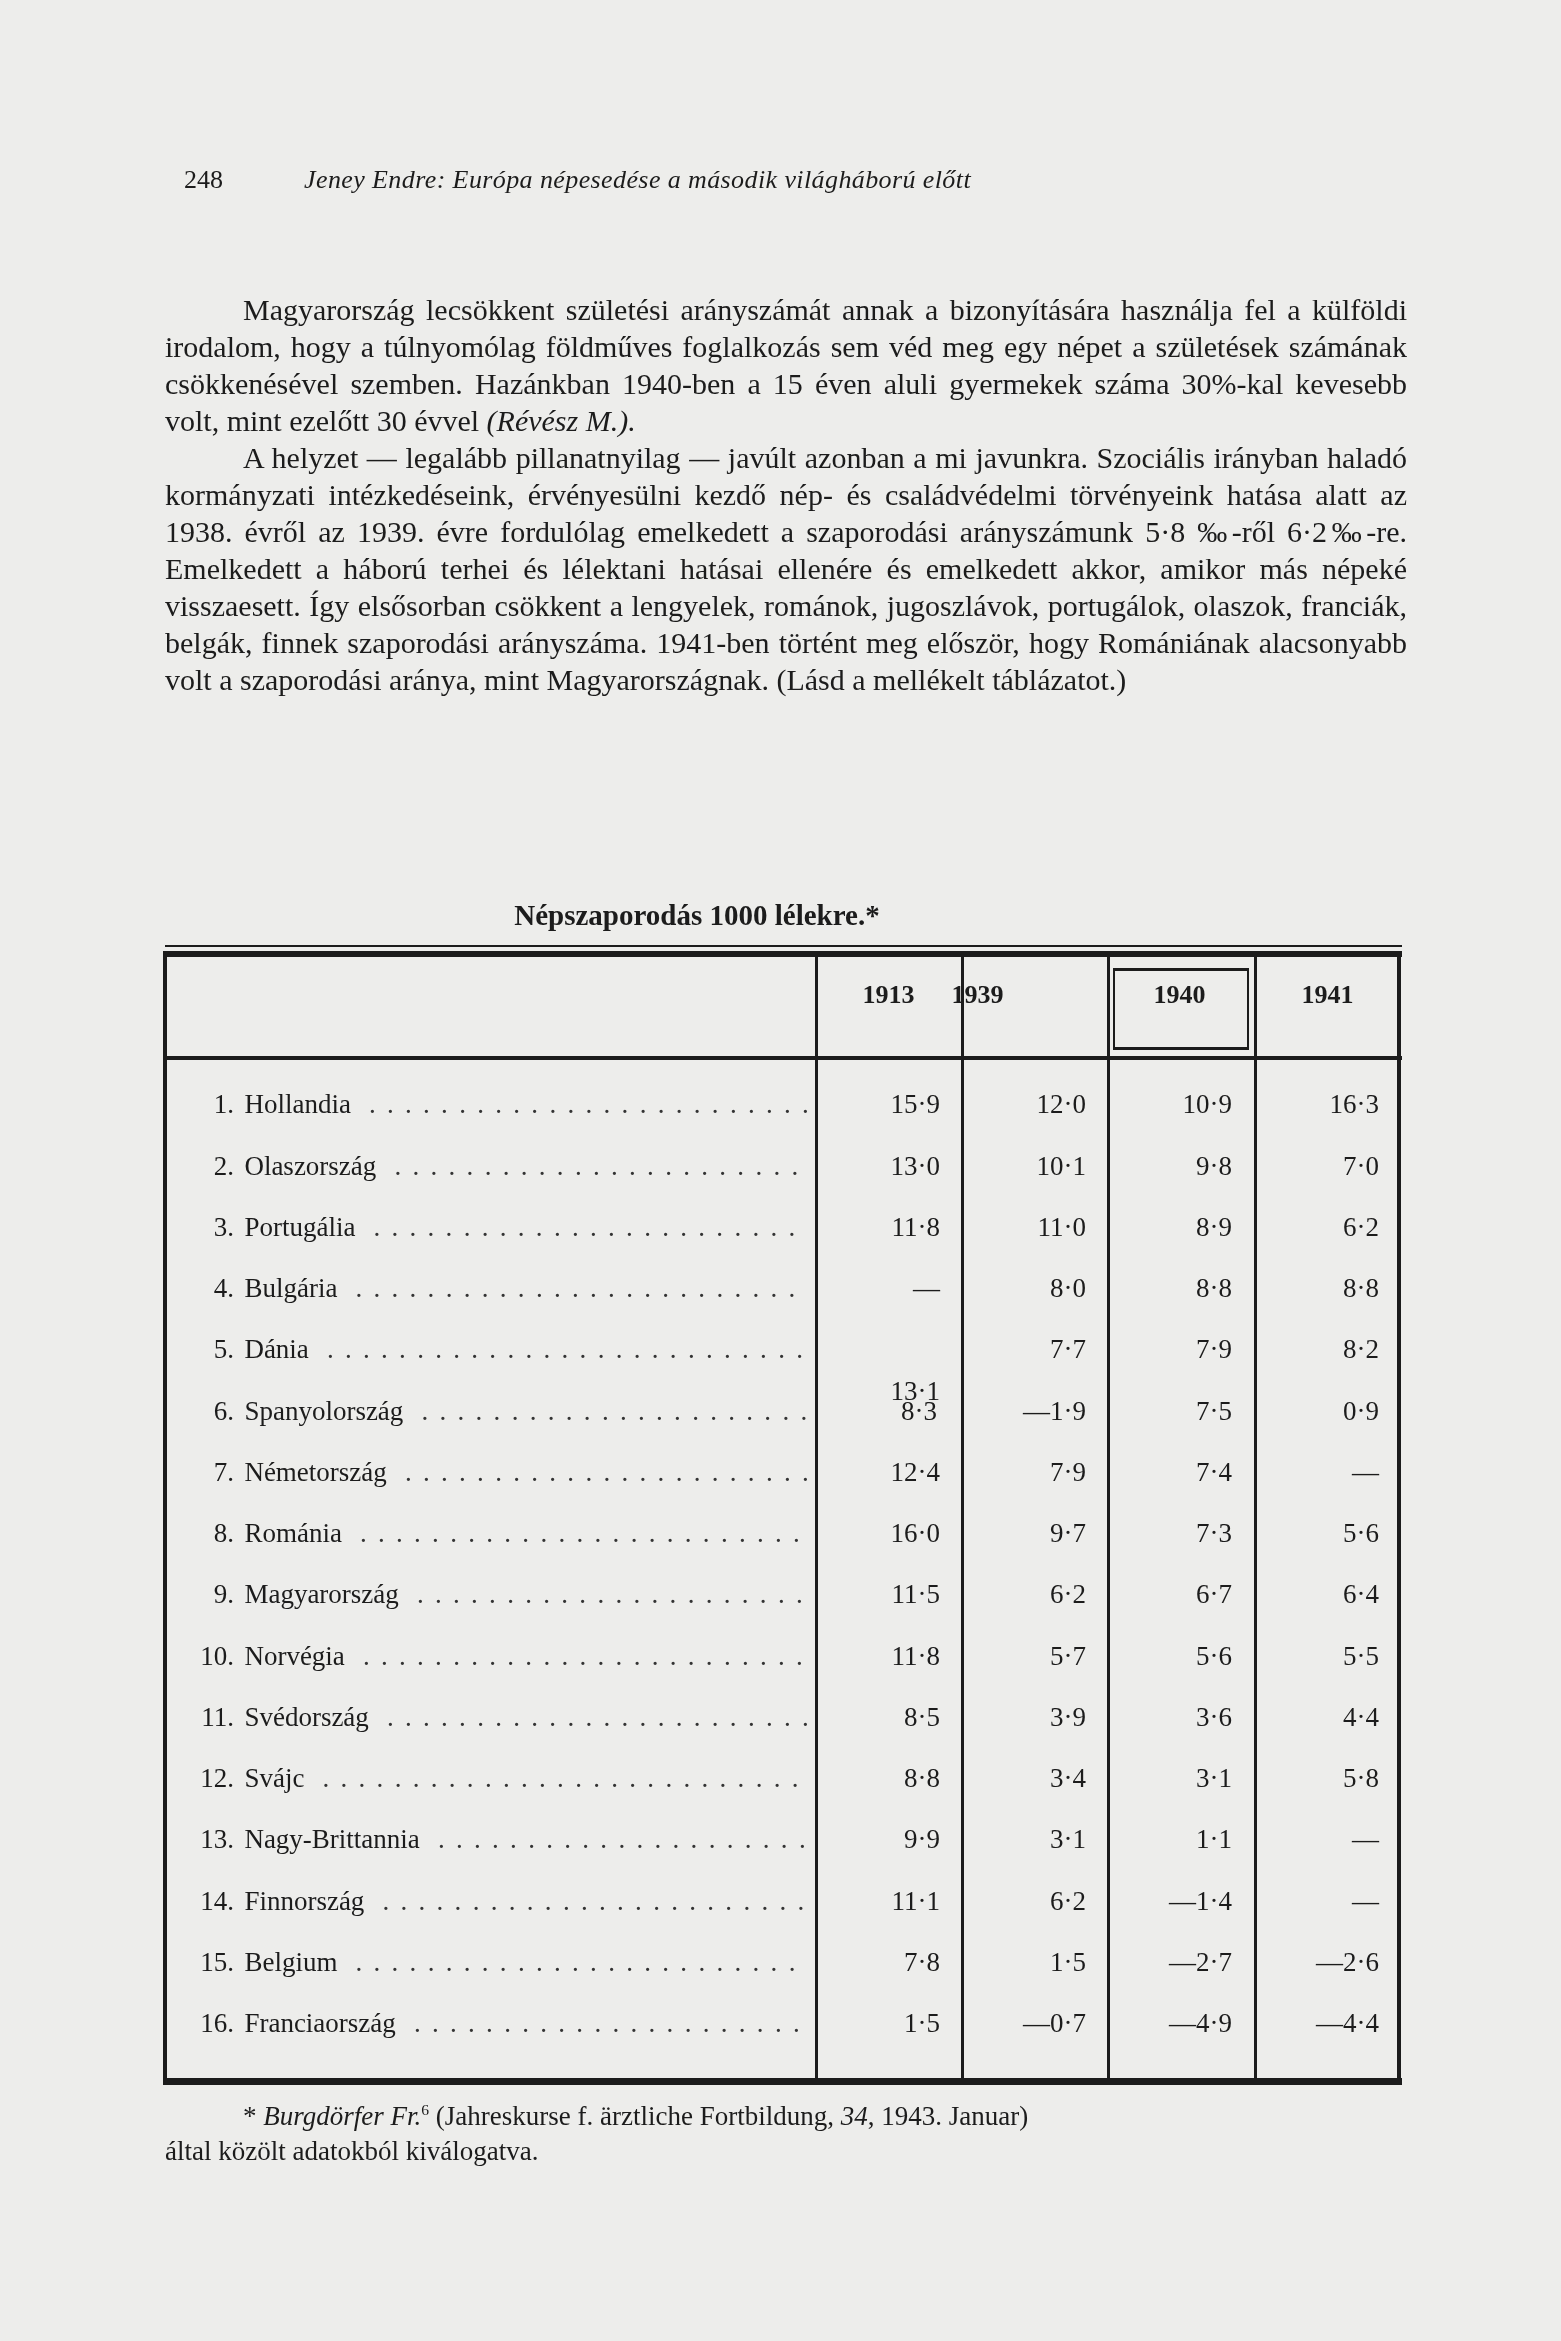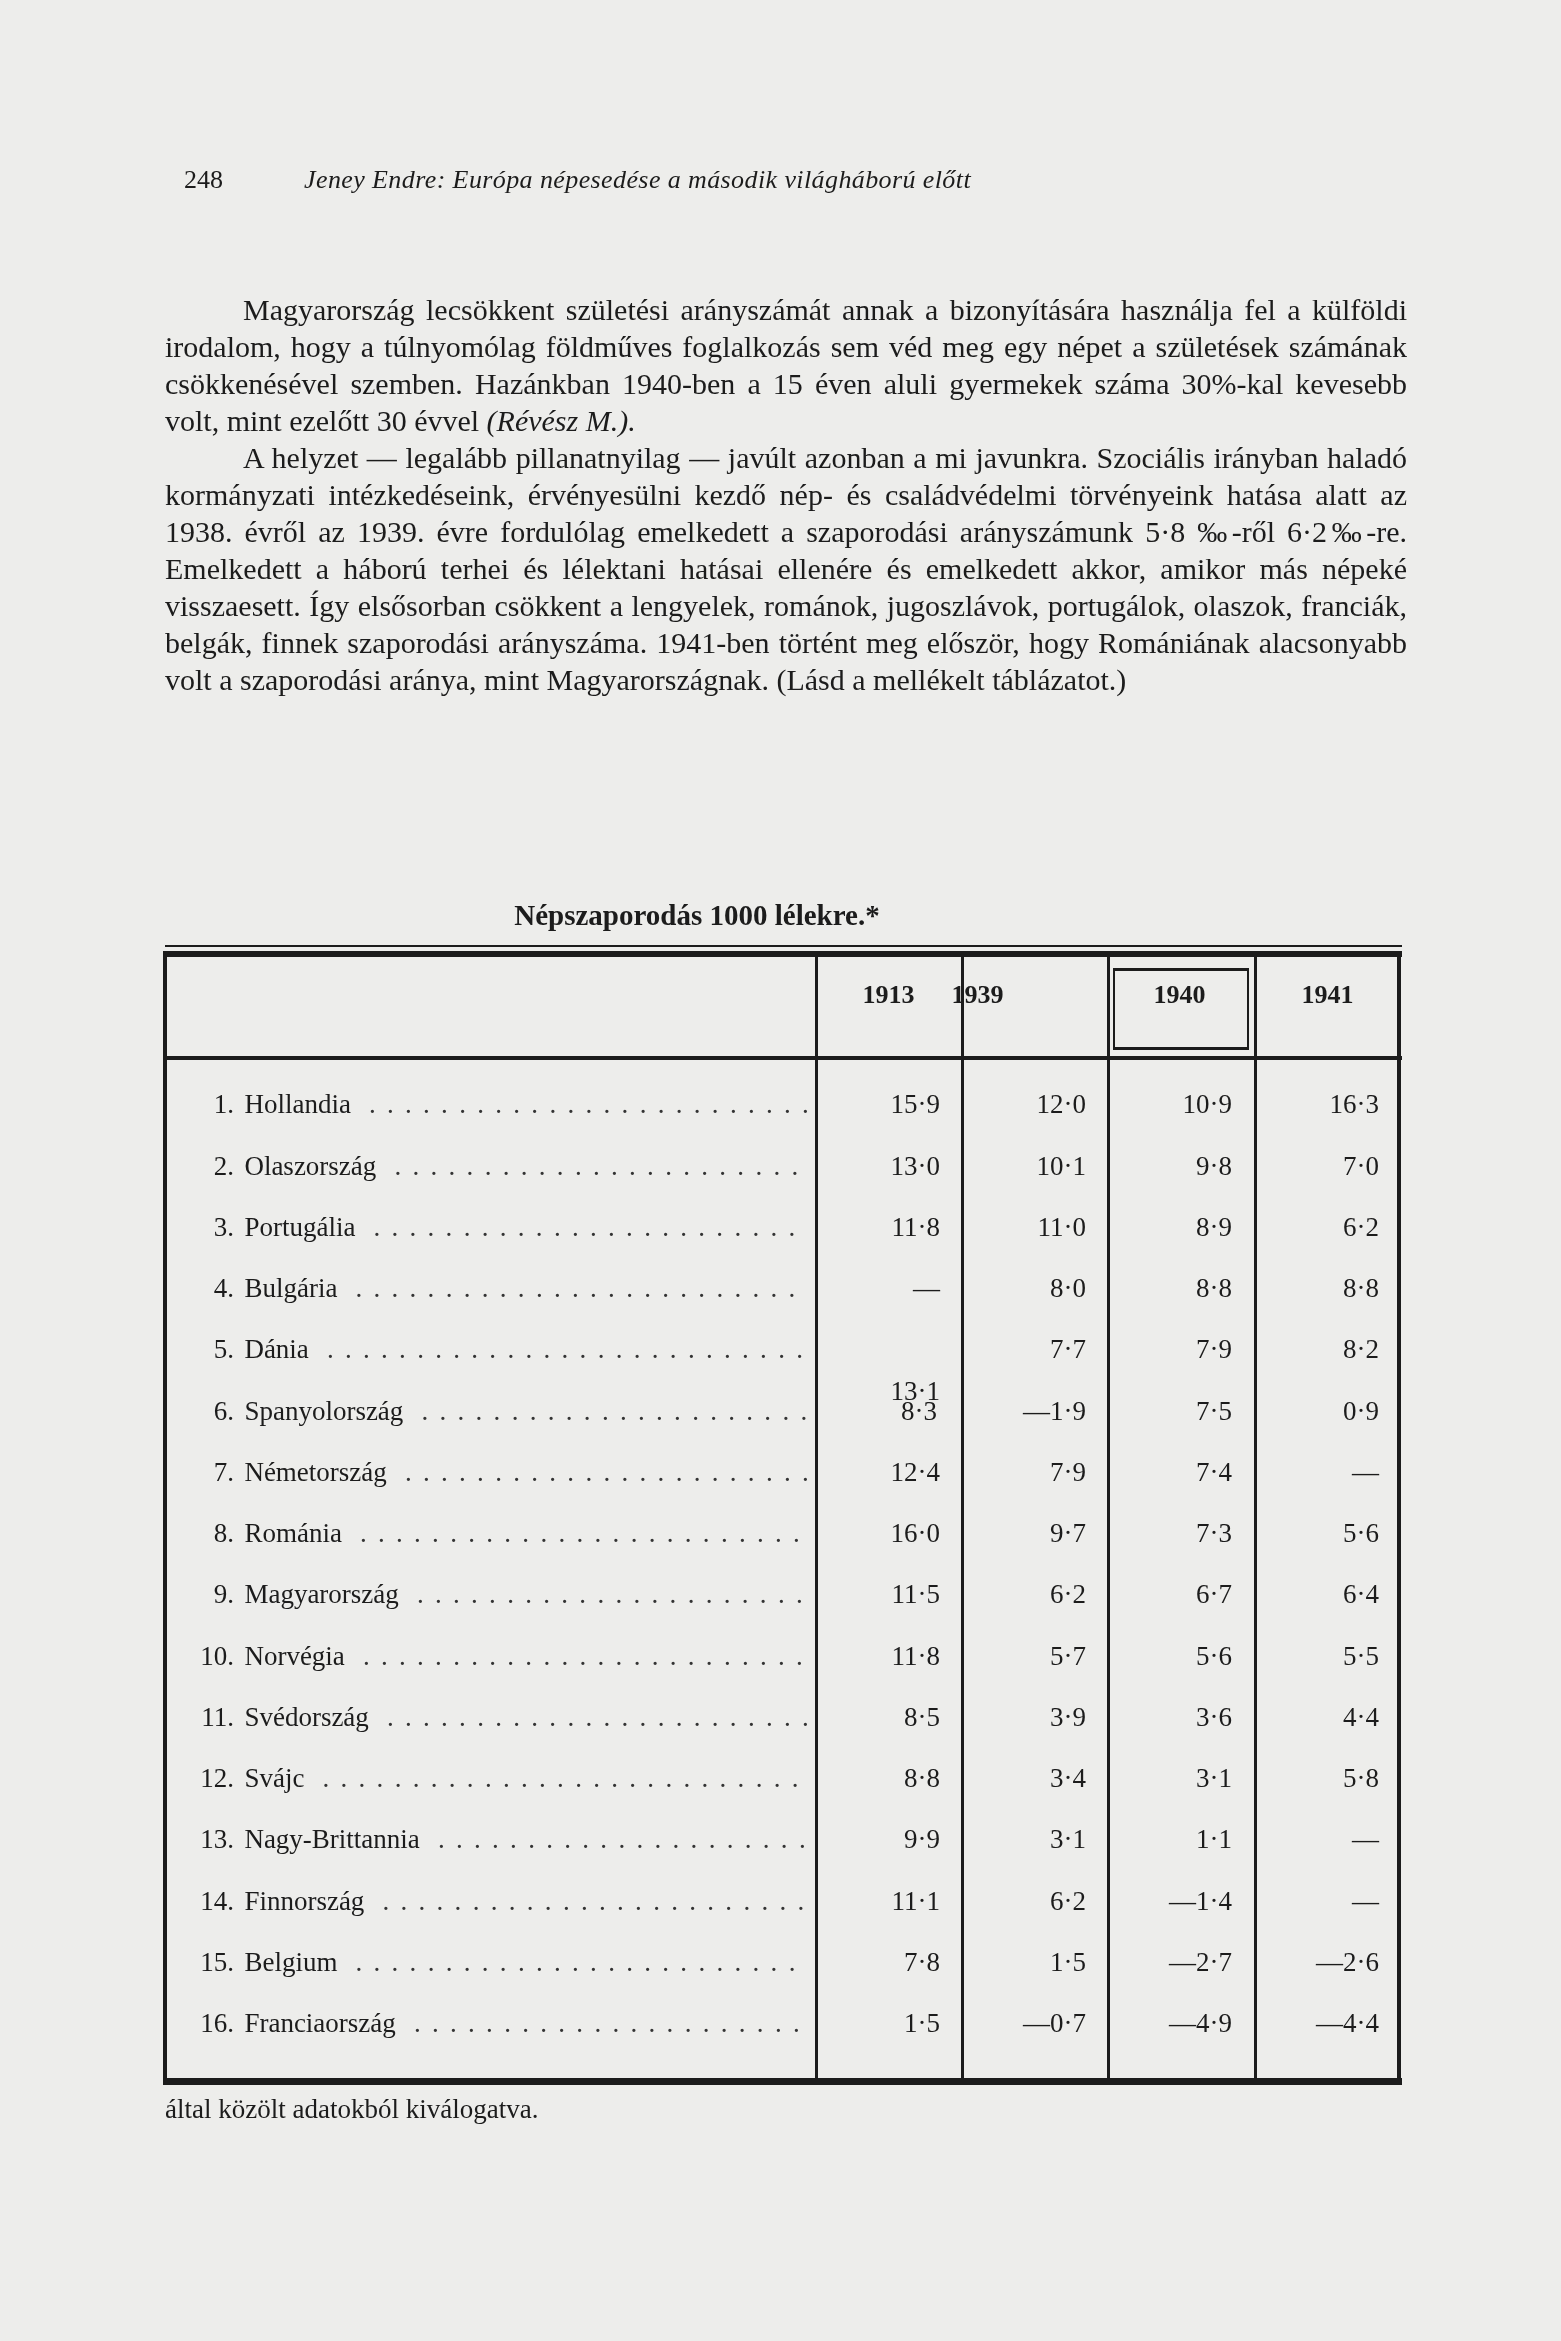--- a/index.html
+++ b/index.html
@@ -188,15 +188,16 @@
     <div class="row" style="top: 2008px;">
       <div class="label" style="width: 611px;"><span class="num">16.</span><span class="name">Franciaország</span><span class="dots"> ........................................</span></div>
       <div class="cell" style="left: 647px;">1·5</div>
       <div class="cell" style="left: 793px;">—0·7</div>
       <div class="cell" style="left: 939px;">—4·9</div>
       <div class="cell" style="left: 1086px;">—4·4</div>
     </div>
   </div>
 
 <div class="footnote">
+  <span class="fn-line1"><span>*</span> <i>Burgdörfer Fr.</i><sup style="font-size:15.6px;">6</sup><span> (Jahreskurse f. ärztliche Fortbildung, </span><i>34</i><span>, 1943. Januar)</span></span>
   <span>által közölt adatokból kiválogatva.</span>
 </div>
 
 
 </body></html>

